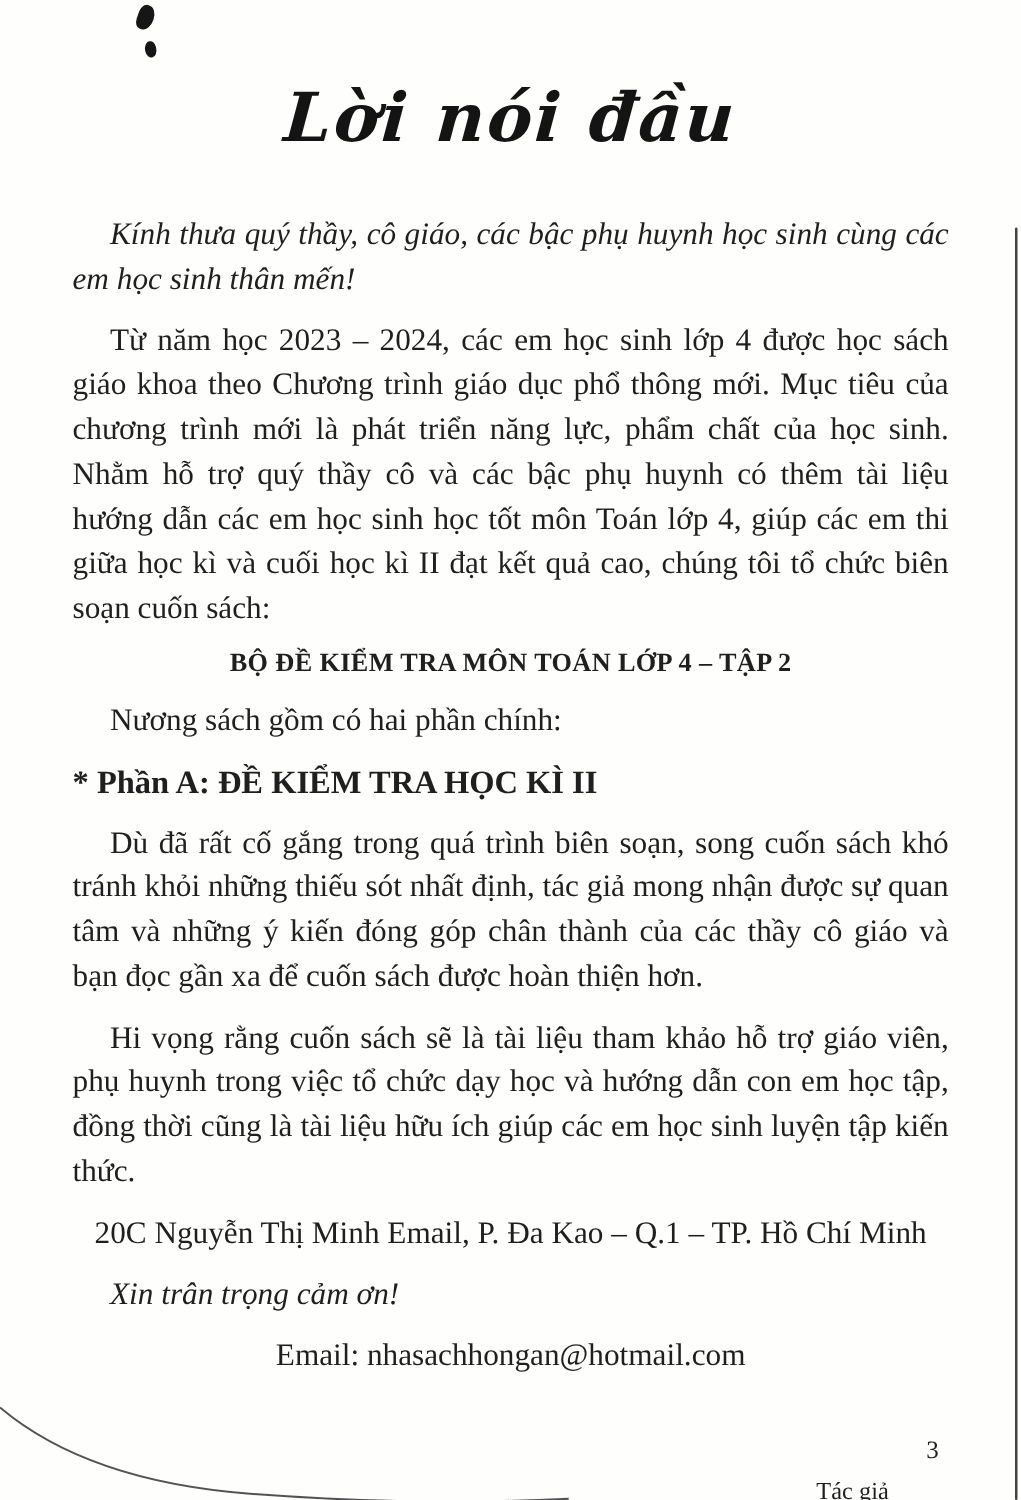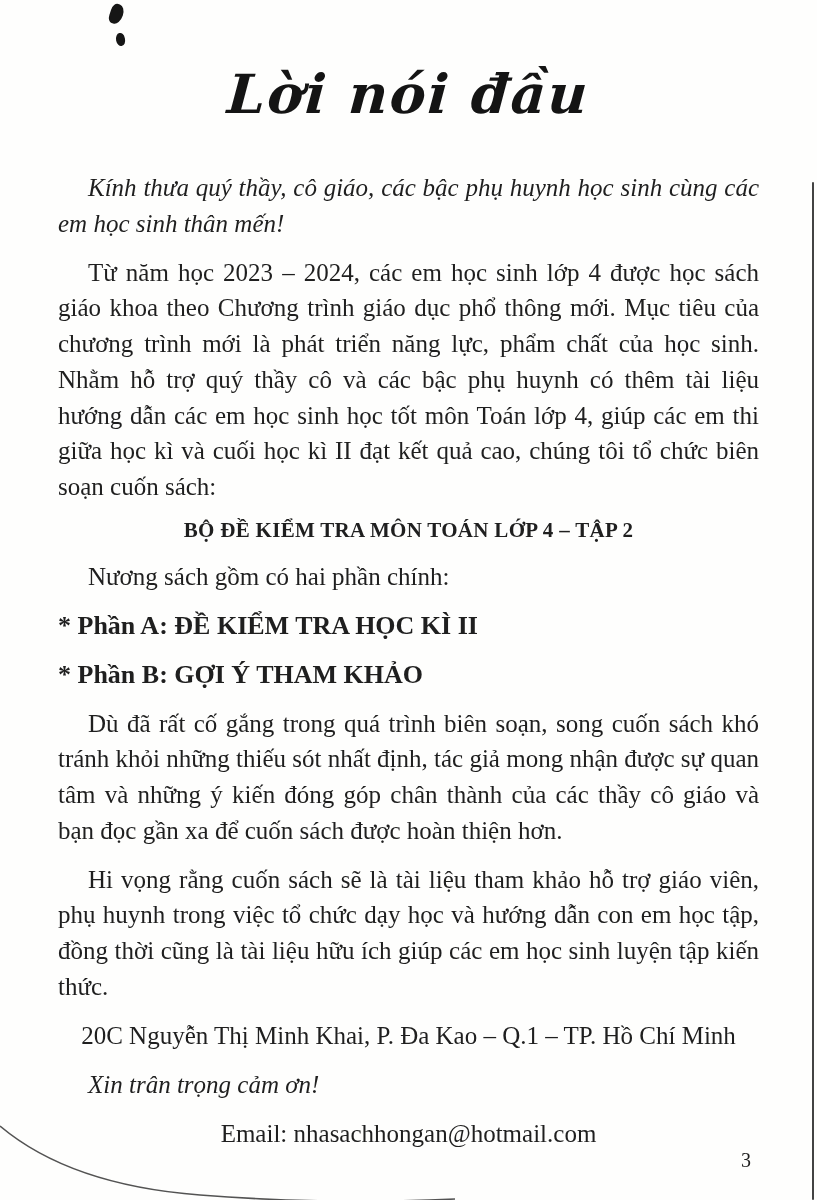--- a/index.html
+++ b/index.html
@@ -143,28 +143,27 @@
     <p class="para italic indent">Kính thưa quý thầy, cô giáo, các bậc phụ huynh học sinh cùng các em học sinh thân mến!</p>
 
     <p class="para indent">Từ năm học 2023 – 2024, các em học sinh lớp 4 được học sách giáo khoa theo Chương trình giáo dục phổ thông mới. Mục tiêu của chương trình mới là phát triển năng lực, phẩm chất của học sinh. Nhằm hỗ trợ quý thầy cô và các bậc phụ huynh có thêm tài liệu hướng dẫn các em học sinh học tốt môn Toán lớp 4, giúp các em thi giữa học kì và cuối học kì II đạt kết quả cao, chúng tôi tổ chức biên soạn cuốn sách:</p>
 
     <p class="book-title">BỘ ĐỀ KIỂM TRA MÔN TOÁN LỚP 4 – TẬP 2</p>
 
     <p class="para indent">Nương sách gồm có hai phần chính:</p>
 
     <p class="part">* Phần A: ĐỀ KIỂM TRA HỌC KÌ II</p>
 
-    <p class="part">* Phần B: GỢI Ý THAM KHẢO</p>
 
     <p class="para indent">Dù đã rất cố gắng trong quá trình biên soạn, song cuốn sách khó tránh khỏi những thiếu sót nhất định, tác giả mong nhận được sự quan tâm và những ý kiến đóng góp chân thành của các thầy cô giáo và bạn đọc gần xa để cuốn sách được hoàn thiện hơn.</p>
 
     <p class="para indent">Hi vọng rằng cuốn sách sẽ là tài liệu tham khảo hỗ trợ giáo viên, phụ huynh trong việc tổ chức dạy học và hướng dẫn con em học tập, đồng thời cũng là tài liệu hữu ích giúp các em học sinh luyện tập kiến thức.</p>
 
 
-    <p class="para centered">20C Nguyễn Thị Minh Khai, P. Đa Kao – Q.1 – TP. Hồ Chí Minh</p>
+    <p class="para centered">20C Nguyễn Thị Minh Email, P. Đa Kao – Q.1 – TP. Hồ Chí Minh</p>
 
     <p class="para italic indent thanks">Xin trân trọng cảm ơn!</p>
 
     <p class="para centered">Email: nhasachhongan@hotmail.com</p>
 
     <div class="author-block">
       <p class="author-label">Tác giả</p>
       <p class="author-name">Lê Thị Nương</p>
     </div>
 

